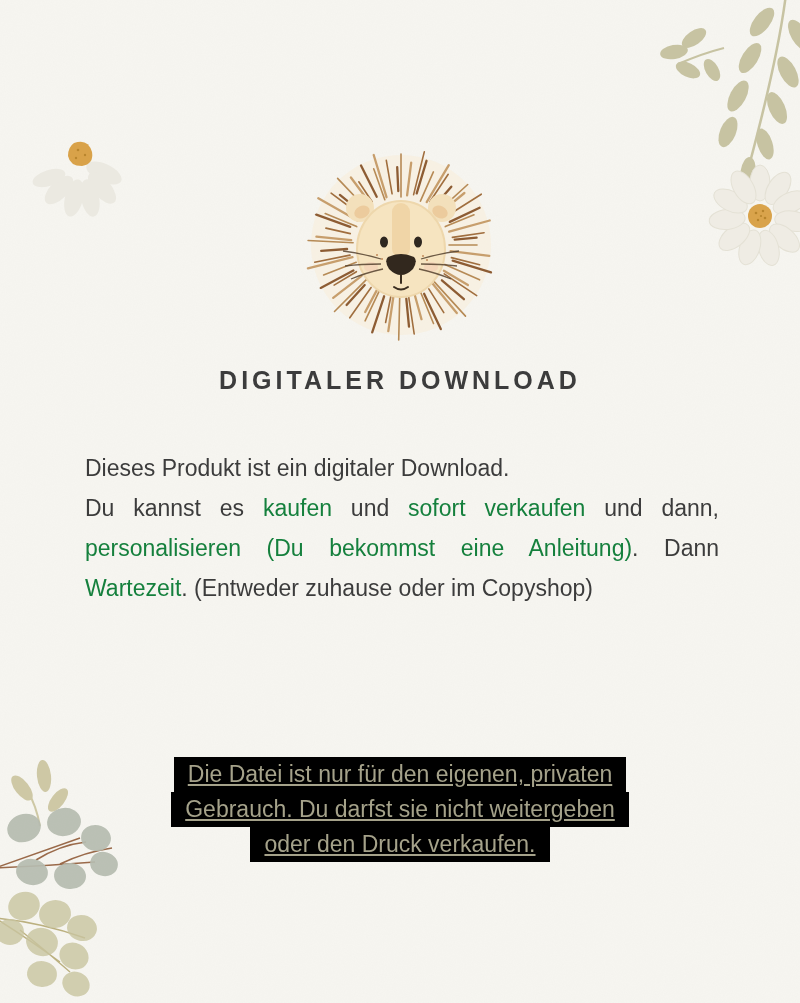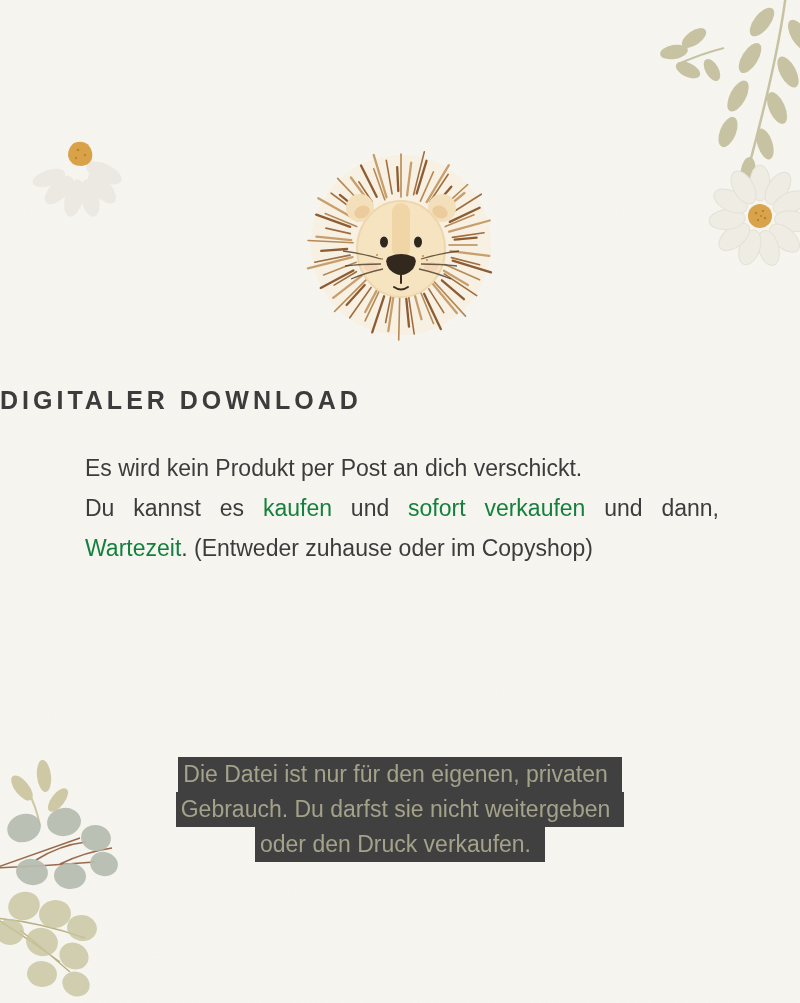--- a/index.html
+++ b/index.html
@@ -7,41 +7,43 @@
     position:relative;
     width:800px;height:1003px;
     background:#f7f6f1;
     overflow:hidden;
     font-family:"Liberation Sans", sans-serif;
   }
   .texture{position:absolute;left:0;top:0;width:800px;height:1003px;pointer-events:none;}
   .deco{position:absolute;pointer-events:none;}
   .lion{position:absolute;left:301px;top:145px;width:200px;height:200px;}
   .title{
-    position:absolute;top:386px;left:0;width:800px;
+    position:absolute;top:366px;left:0;width:800px;
+    text-align:center;
     font-size:25px;letter-spacing:4px;font-weight:bold;
     color:#3c3c3c;
   }
   .bodytext{
     position:absolute;left:85px;top:448px;width:634px;
     font-size:23px;line-height:40px;color:#3c3c3c;
   }
   .bline{height:40px;white-space:nowrap;}
   .bline.j{white-space:normal;text-align:justify;text-align-last:justify;}
   .seg-green{color:#15803d;}
   .seg-dark{color:#3c3c3c;}
   .footer{
     position:absolute;left:0;top:757px;width:800px;
     text-align:center;font-size:23px;line-height:35px;
     color:#a5a28a;
   }
   .fline{height:35px;}
   .fline span{
-    background:#404040;
-    padding:4px 14px 5px 5px;
+    background:#000000;
+    padding:4px 14px 5px 14px;
+    text-decoration:underline;
   }
 </style>
 </head>
 <body>
 
 <div class="page">
 
   <svg class="texture">
     <filter id="paper">
       <feTurbulence type="fractalNoise" baseFrequency="0.9" numOctaves="2" result="n"></feTurbulence>
@@ -204,22 +206,23 @@
       <path d="M-18,24 Q-36,28 -50,34"></path>
       <path d="M20,14 Q40,8 58,6"></path>
       <path d="M20,19 Q40,19 56,21"></path>
       <path d="M18,24 Q36,28 50,34"></path>
     </g>
   </svg>
 
   <div class="title">DIGITALER DOWNLOAD</div>
 
   <div class="bodytext">
-    <div class="bline"><span class="seg-dark">Es wird kein Produkt per Post an dich verschickt.</span></div>
+    <div class="bline"><span class="seg-dark">Dieses Produkt ist ein digitaler Download.</span></div>
     <div class="bline j"><span class="seg-dark">Du kannst es </span><span class="seg-green">kaufen</span><span class="seg-dark"> und </span><span class="seg-green">sofort verkaufen</span><span class="seg-dark"> und dann,</span></div>
+    <div class="bline j"><span class="seg-green">personalisieren (Du bekommst eine Anleitung)</span><span class="seg-dark">. Dann</span></div>
     <div class="bline"><span class="seg-green">Wartezeit</span><span class="seg-dark">. (Entweder zuhause oder im Copyshop)</span></div>
   </div>
 
   <div class="footer">
     <div class="fline"><span>Die Datei ist nur für den eigenen, privaten</span></div>
     <div class="fline"><span>Gebrauch. Du darfst sie nicht weitergeben</span></div>
     <div class="fline"><span>oder den Druck verkaufen.</span></div>
   </div>
 
   <svg class="deco" style="left:0;top:745px;width:190px;height:258px" viewBox="0 745 190 258">

